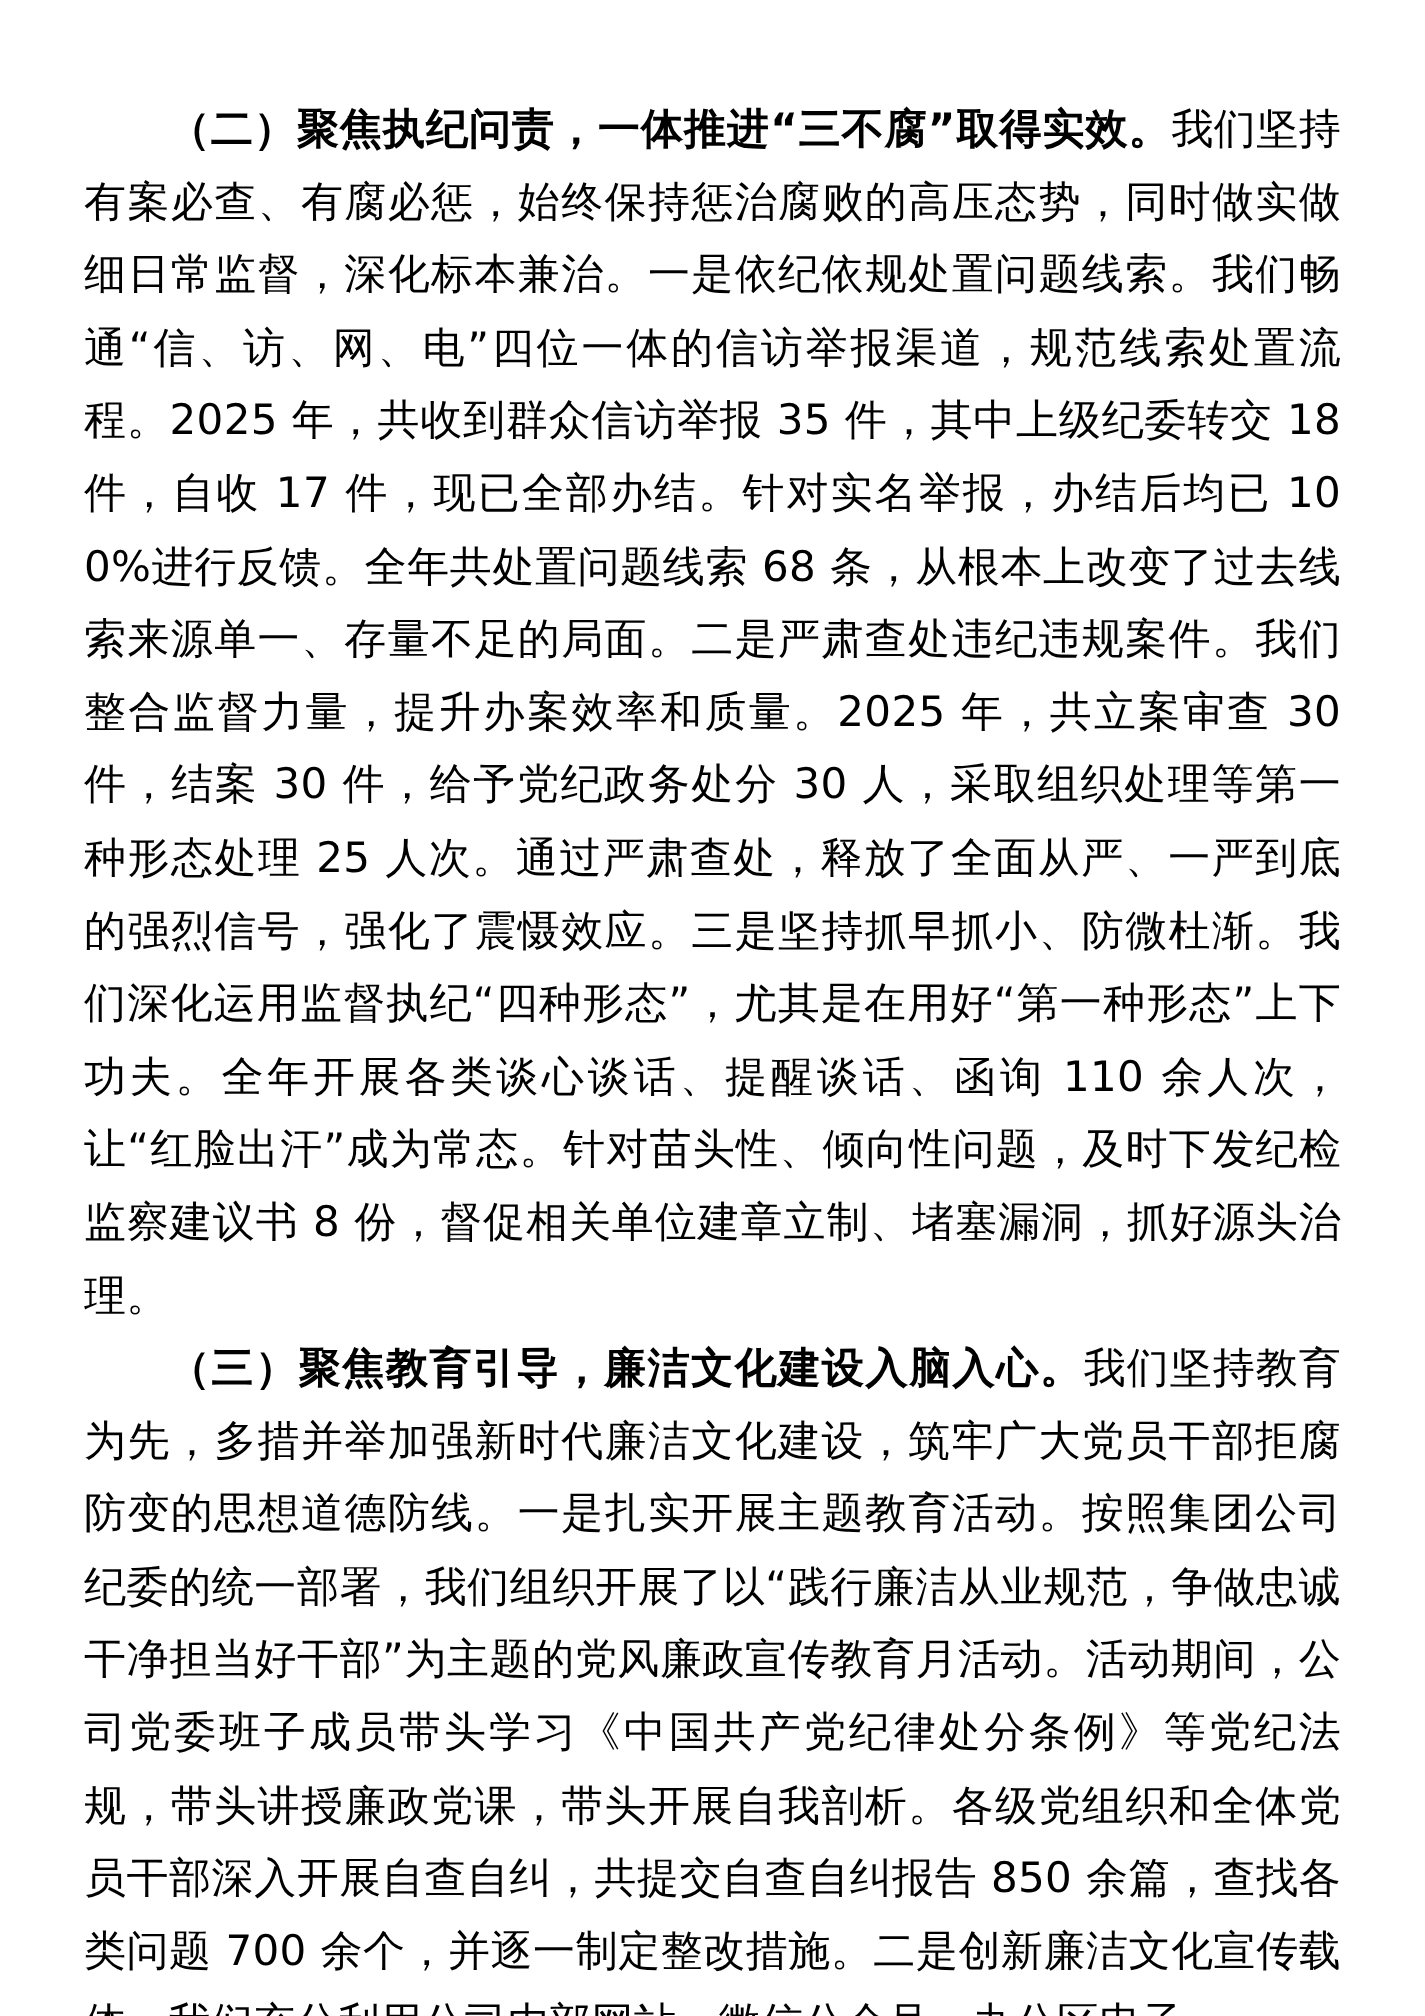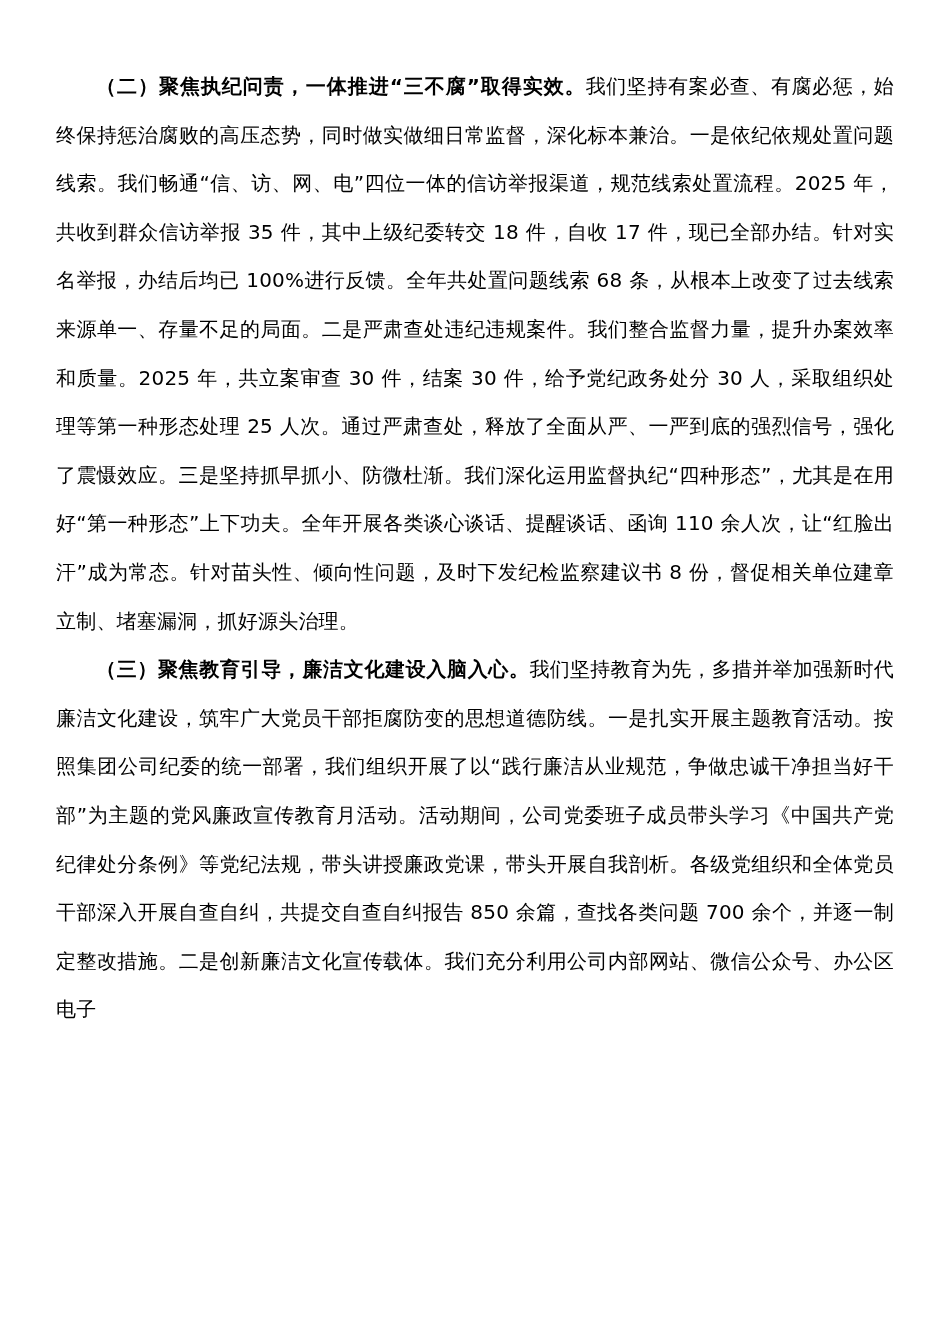--- a/index.html
+++ b/index.html
@@ -17,21 +17,21 @@
     font-family: "DejaVu Sans", "Liberation Sans", sans-serif;
   }
   .doc-body {
     position: absolute;
     left: 56px;
     top: 62px;
     width: 838px;
   }
   .para {
     margin: 0;
-    font-size: 20px;
+    font-size: 28px;
     line-height: 48.6px;
     color: #000000;
     text-align: justify;
     text-justify: inter-character;
     text-indent: 2em;
     letter-spacing: 0.2px;
     word-break: break-all;
   }
   .para + .para {
     margin-top: 0;

